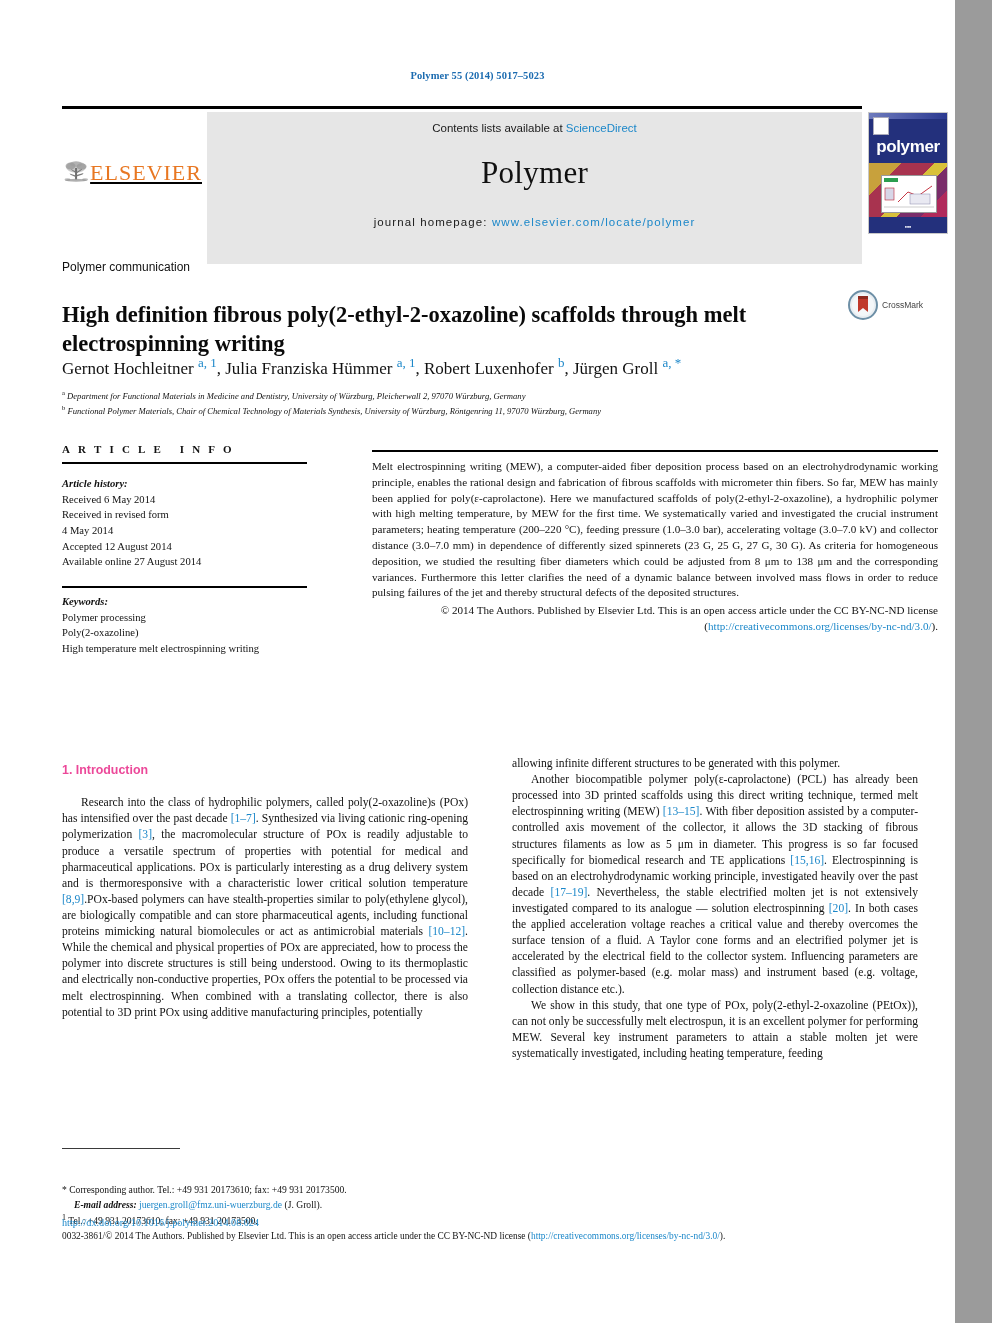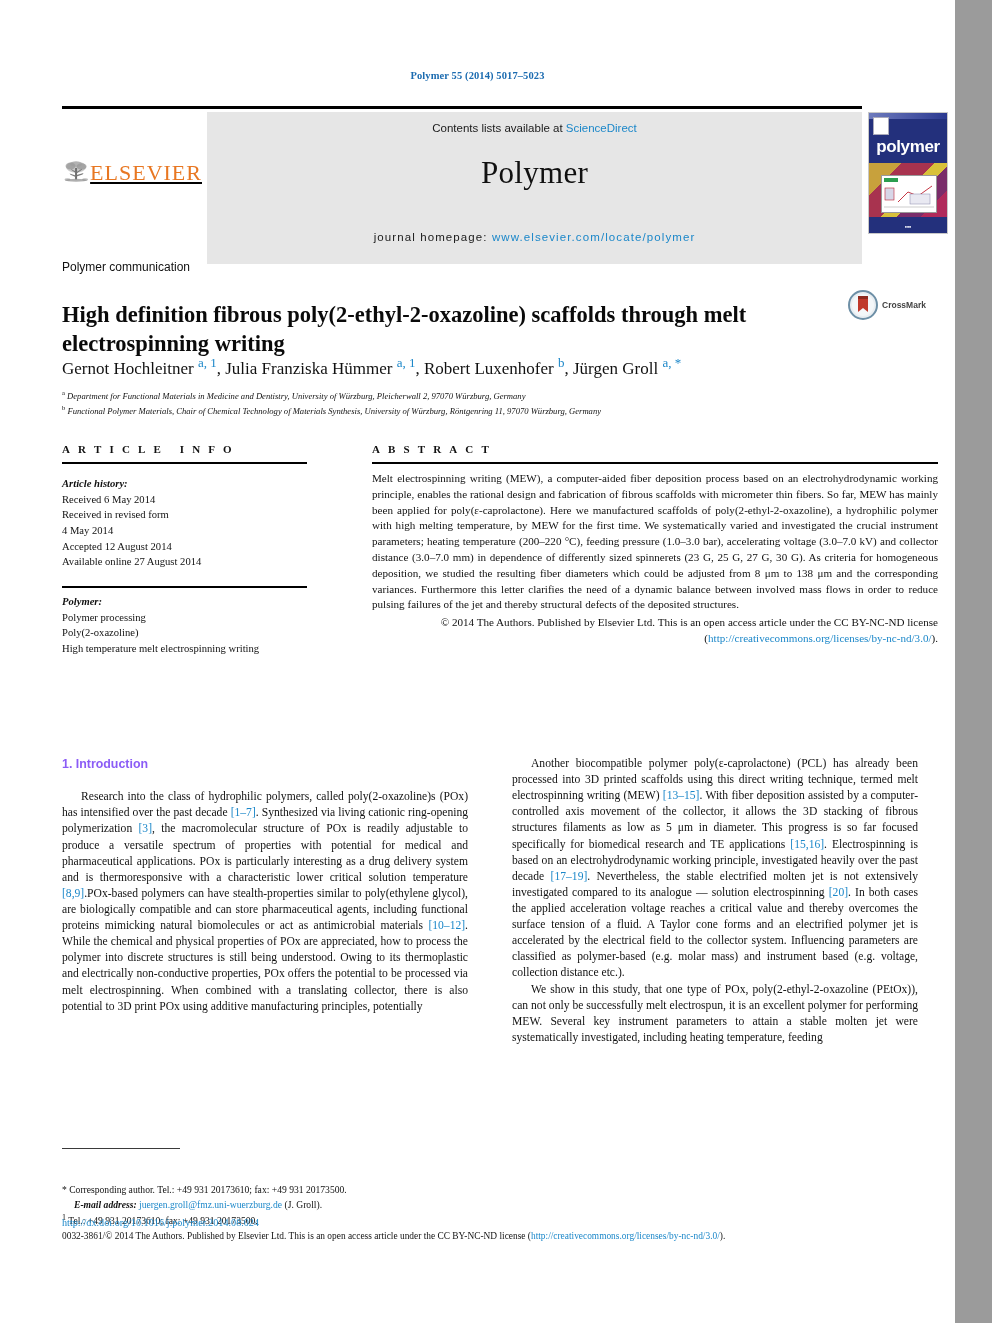--- a/index.html
+++ b/index.html
@@ -98,21 +98,21 @@
     font-family: "Liberation Serif", serif;
     font-size: 31px;
     color: #111;
     margin-top: 21px;
     letter-spacing: .3px;
   }
   .homepage-line {
     font-family: "Liberation Sans", sans-serif;
     font-size: 11.5px;
     color: #1a1a1a;
-    margin-top: 40px;
+    margin-top: 25px;
     letter-spacing: 1.1px;
   }
   .homepage-line .url { color: #1b87c9; }
 
   .cover-thumb {
     position: absolute;
     left: 806px; top: 6px;
     width: 78px; height: 120px;
     background: #23307c;
     border: 1px solid #c8c8c8;
@@ -170,21 +170,21 @@
   }
   .crossmark {
     position: absolute;
     left: 848px; top: 288px;
     width: 92px; height: 34px;
     display:flex; align-items:center; gap:4px;
   }
   .crossmark-text {
     font-family:"Liberation Sans", sans-serif;
     font-size: 8.5px;
-    font-weight: bold;
+    font-weight: normal;
     color:#444;
   }
   .authors {
     position: absolute;
     left: 62px; top: 355px;
     width: 800px;
     font-family: "Liberation Serif", serif;
     font-size: 17px;
     color: #111;
   }
@@ -260,22 +260,22 @@
     line-height: 1.39;
     color: #111;
     text-align: justify;
   }
   .col-left { left: 62px; top: 756px; }
   .col-right { left: 512px; top: 756px; }
   .sec-title {
     font-family: "Liberation Sans", sans-serif;
     font-weight: bold;
     font-size: 12.4px;
-    margin: 0 0 16px 0;
-    color:#8b5cf6;
+    margin: 6px 0 16px 0;
+    color:#ec4899;
   }
   .body-col p { margin: 0; text-indent: 19px; }
   .ref { color:#1b87c9; }
 
   
   .fn-rule {
     position: absolute;
     left: 62px; top: 1148px;
     width: 118px; height: 1px; background:#3a3a3a;
   }
@@ -396,47 +396,47 @@
       <div>
           <div>Received 6 May 2014</div>
           <div>Received in revised form</div>
           <div>4 May 2014</div>
           <div>Accepted 12 August 2014</div>
           <div>Available online 27 August 2014</div>
         </div>
     </div>
     <div class="kw-rule"></div>
     <div class="kw">
-      <div class="lbl">Polymer:</div>
+      <div class="lbl">Keywords:</div>
       <div>
           <div>Polymer processing</div>
           <div>Poly(2-oxazoline)</div>
           <div>High temperature melt electrospinning writing</div>
         </div>
     </div>
   </div>
 
   <div class="col-abs">
-    <div class="ib-head">A B S T R A C T</div>
     <div class="ib-rule"></div>
     <div class="abstract-body">Melt electrospinning writing (MEW), a computer-aided fiber deposition process based on an electrohydrodynamic working principle, enables the rational design and fabrication of fibrous scaffolds with micrometer thin fibers. So far, MEW has mainly been applied for poly(ε-caprolactone). Here we manufactured scaffolds of poly(2-ethyl-2-oxazoline), a hydrophilic polymer with high melting temperature, by MEW for the first time. We systematically varied and investigated the crucial instrument parameters; heating temperature (200–220 °C), feeding pressure (1.0–3.0 bar), accelerating voltage (3.0–7.0 kV) and collector distance (3.0–7.0 mm) in dependence of differently sized spinnerets (23 G, 25 G, 27 G, 30 G). As criteria for homogeneous deposition, we studied the resulting fiber diameters which could be adjusted from 8 μm to 138 μm and the corresponding variances. Furthermore this letter clarifies the need of a dynamic balance between involved mass flows in order to reduce pulsing failures of the jet and thereby structural defects of the deposited structures.</div>
     <div class="abstract-body abs-copy">
       <span>© 2014 The Authors. Published by Elsevier Ltd. This is an open access article under the CC BY-NC-ND license (</span><a class="lic-link" href="#">http://creativecommons.org/licenses/by-nc-nd/3.0/</a><span>).</span>
     </div>
   </div>
 
   <div class="body-col col-left">
     <h2 class="sec-title">1. Introduction</h2>
     <div>
         <p><span>Research into the class of hydrophilic polymers, called poly(2-oxazoline)s (POx) has intensified over the past decade </span><span class="ref">[1–7]</span><span>. Synthesized via living cationic ring-opening polymerization </span><span class="ref">[3]</span><span>, the macromolecular structure of POx is readily adjustable to produce a versatile spectrum of properties with potential for medical and pharmaceutical applications. POx is particularly interesting as a drug delivery system and is thermoresponsive with a characteristic lower critical solution temperature </span><span class="ref">[8,9]</span><span>.POx-based polymers can have stealth-properties similar to poly(ethylene glycol), are biologically compatible and can store pharmaceutical agents, including functional proteins mimicking natural biomolecules or act as antimicrobial materials </span><span class="ref">[10–12]</span><span>. While the chemical and physical properties of POx are appreciated, how to process the polymer into discrete structures is still being understood. Owing to its thermoplastic and electrically non-conductive properties, POx offers the potential to be processed via melt electrospinning. When combined with a translating collector, there is also potential to 3D print POx using additive manufacturing principles, potentially</span></p>
       </div>
   </div>
 
   <div class="body-col col-right">
     <div>
+        <p style="text-indent: 0px;"><span>allowing infinite different structures to be generated with this polymer.</span></p>
         <p><span>Another biocompatible polymer poly(ε-caprolactone) (PCL) has already been processed into 3D printed scaffolds using this direct writing technique, termed melt electrospinning writing (MEW) </span><span class="ref">[13–15]</span><span>. With fiber deposition assisted by a computer-controlled axis movement of the collector, it allows the 3D stacking of fibrous structures filaments as low as 5 μm in diameter. This progress is so far focused specifically for biomedical research and TE applications </span><span class="ref">[15,16]</span><span>. Electrospinning is based on an electrohydrodynamic working principle, investigated heavily over the past decade </span><span class="ref">[17–19]</span><span>. Nevertheless, the stable electrified molten jet is not extensively investigated compared to its analogue — solution electrospinning </span><span class="ref">[20]</span><span>. In both cases the applied acceleration voltage reaches a critical value and thereby overcomes the surface tension of a fluid. A Taylor cone forms and an electrified polymer jet is accelerated by the electrical field to the collector system. Influencing parameters are classified as polymer-based (e.g. molar mass) and instrument based (e.g. voltage, collection distance etc.).</span></p>
         <p><span>We show in this study, that one type of POx, poly(2-ethyl-2-oxazoline (PEtOx)), can not only be successfully melt electrospun, it is an excellent polymer for performing MEW. Several key instrument parameters to attain a stable molten jet were systematically investigated, including heating temperature, feeding</span></p>
       </div>
   </div>
 
   <div class="fn-rule"></div>
   <div class="footnotes">
     <div>
       <span>* Corresponding author. Tel.: +49 931 20173610; fax: +49 931 20173500.</span>
     </div>

